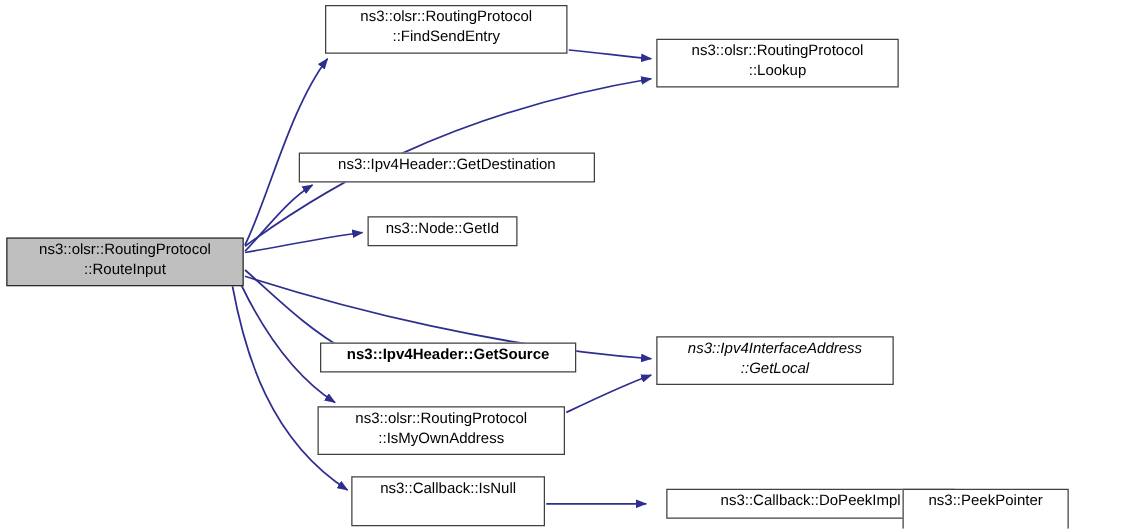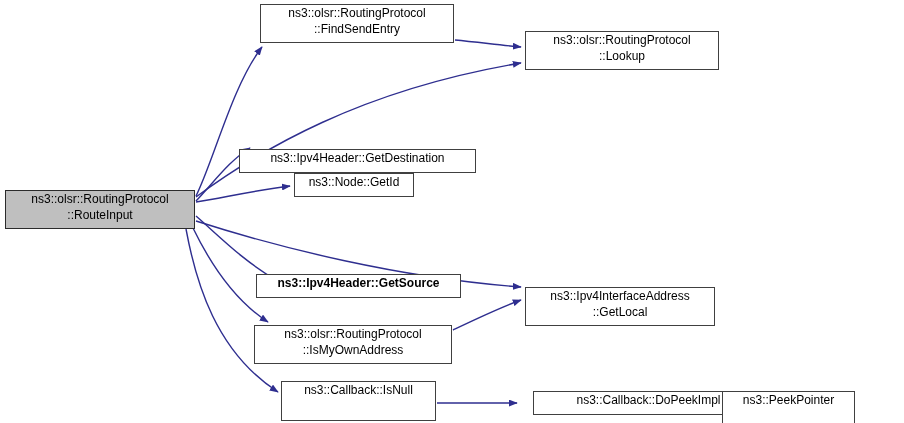--- a/index.html
+++ b/index.html
@@ -75,24 +75,24 @@
         <path d="M 720,403 C 735,403 748,403 759,403" fill="none" stroke="#2e2e8f" stroke-width="1.4" marker-end="url(#arrowhead)"></path>
       </g>
   </svg>
   <div id="nodes-group">
       <div class="node highlight" style="left: 5px; top: 190px; width: 190px; height: 39px;"><span class="node-label">ns3::olsr::RoutingProtocol
 ::RouteInput</span></div>
       <div class="node" style="left: 260px; top: 4px; width: 194px; height: 39px;"><span class="node-label">ns3::olsr::RoutingProtocol
 ::FindSendEntry</span></div>
       <div class="node" style="left: 525px; top: 31px; width: 194px; height: 39px;"><span class="node-label">ns3::olsr::RoutingProtocol
 ::Lookup</span></div>
-      <div class="node" style="left: 239px; top: 122px; width: 237px; height: 24px; margin-top: 27px;"><span class="node-label">ns3::Ipv4Header::GetDestination</span></div>
+      <div class="node" style="left: 239px; top: 122px; width: 237px; height: 24px;"><span class="node-label">ns3::Ipv4Header::GetDestination</span></div>
       <div class="node" style="left: 294px; top: 173px; width: 120px; height: 24px;"><span class="node-label">ns3::Node::GetId</span></div>
       <div class="node" style="left: 256px; top: 274px; width: 205px; height: 24px; font-weight: bold;"><span class="node-label">ns3::Ipv4Header::GetSource</span></div>
-      <div class="node" style="left: 525px; top: 287px; width: 190px; height: 39px;"><span class="node-label">ns3::Ipv4InterfaceAddress
+      <div class="node" style="left: 525px; top: 269px; width: 190px; height: 39px; font-style: italic;"><span class="node-label">ns3::Ipv4InterfaceAddress
 ::GetLocal</span></div>
       <div class="node" style="left: 254px; top: 325px; width: 198px; height: 39px;"><span class="node-label">ns3::olsr::RoutingProtocol
 ::IsMyOwnAddress</span></div>
       <div class="node" style="left: 281px; top: 381px; width: 155px; height: 40px;"><span class="node-label">ns3::Callback::IsNull</span></div>
       <div class="node" style="left: 533px; top: 391px; width: 231px; height: 24px;"><span class="node-label">ns3::Callback::DoPeekImpl</span></div>
       <div class="node" style="left: 722px; top: 391px; width: 133px; height: 34px;"><span class="node-label">ns3::PeekPointer</span></div>
     </div>
 </div>
 
 </body></html>

